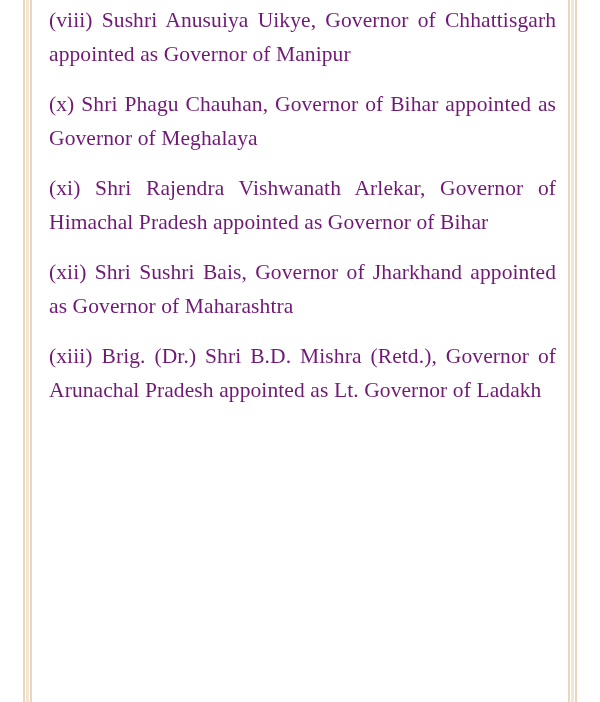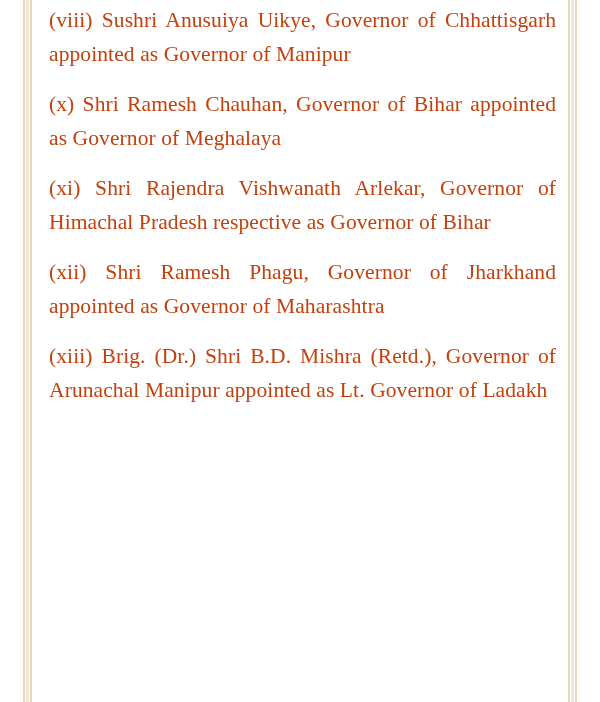--- a/index.html
+++ b/index.html
@@ -56,21 +56,21 @@
     position: absolute;
     left: 49px;
     top: 0px;
     width: 507px;
   }
 
   p.para {
     margin: 0 0 16px 0;
     font-size: 21.5px;
     line-height: 34px;
-    color: #c2410c;
+    color: #701a75;
     text-align: justify;
     text-justify: inter-word;
     -webkit-hyphens: none;
     hyphens: none;
     letter-spacing: 0.1px;
   }
   p.para:last-child {
     margin-bottom: 0;
   }
   p.para.first {
@@ -89,19 +89,19 @@
   </div>
 
   <div class="rule rule-right">
     <div class="line a"></div>
     <div class="line inner b"></div>
     <div class="line c"></div>
   </div>
 
   <div class="content">
     <p class="para first">(viii) Sushri Anusuiya Uikye, Governor of Chhattisgarh appointed as Governor of Manipur</p>
-    <p class="para">(x) Shri Ramesh Chauhan, Governor of Bihar appointed as Governor of Meghalaya</p>
-    <p class="para">(xi) Shri Rajendra Vishwanath Arlekar, Governor of Himachal Pradesh respective as Governor of Bihar</p>
-    <p class="para">(xii) Shri Ramesh Phagu, Governor of Jharkhand appointed as Governor of Maharashtra</p>
-    <p class="para">(xiii) Brig. (Dr.) Shri B.D. Mishra (Retd.), Governor of Arunachal Manipur appointed as Lt. Governor of Ladakh</p>
+    <p class="para">(x) Shri Phagu Chauhan, Governor of Bihar appointed as Governor of Meghalaya</p>
+    <p class="para">(xi) Shri Rajendra Vishwanath Arlekar, Governor of Himachal Pradesh appointed as Governor of Bihar</p>
+    <p class="para">(xii) Shri Sushri Bais, Governor of Jharkhand appointed as Governor of Maharashtra</p>
+    <p class="para">(xiii) Brig. (Dr.) Shri B.D. Mishra (Retd.), Governor of Arunachal Pradesh appointed as Lt. Governor of Ladakh</p>
   </div>
 
 </div>
 
 </body></html>

